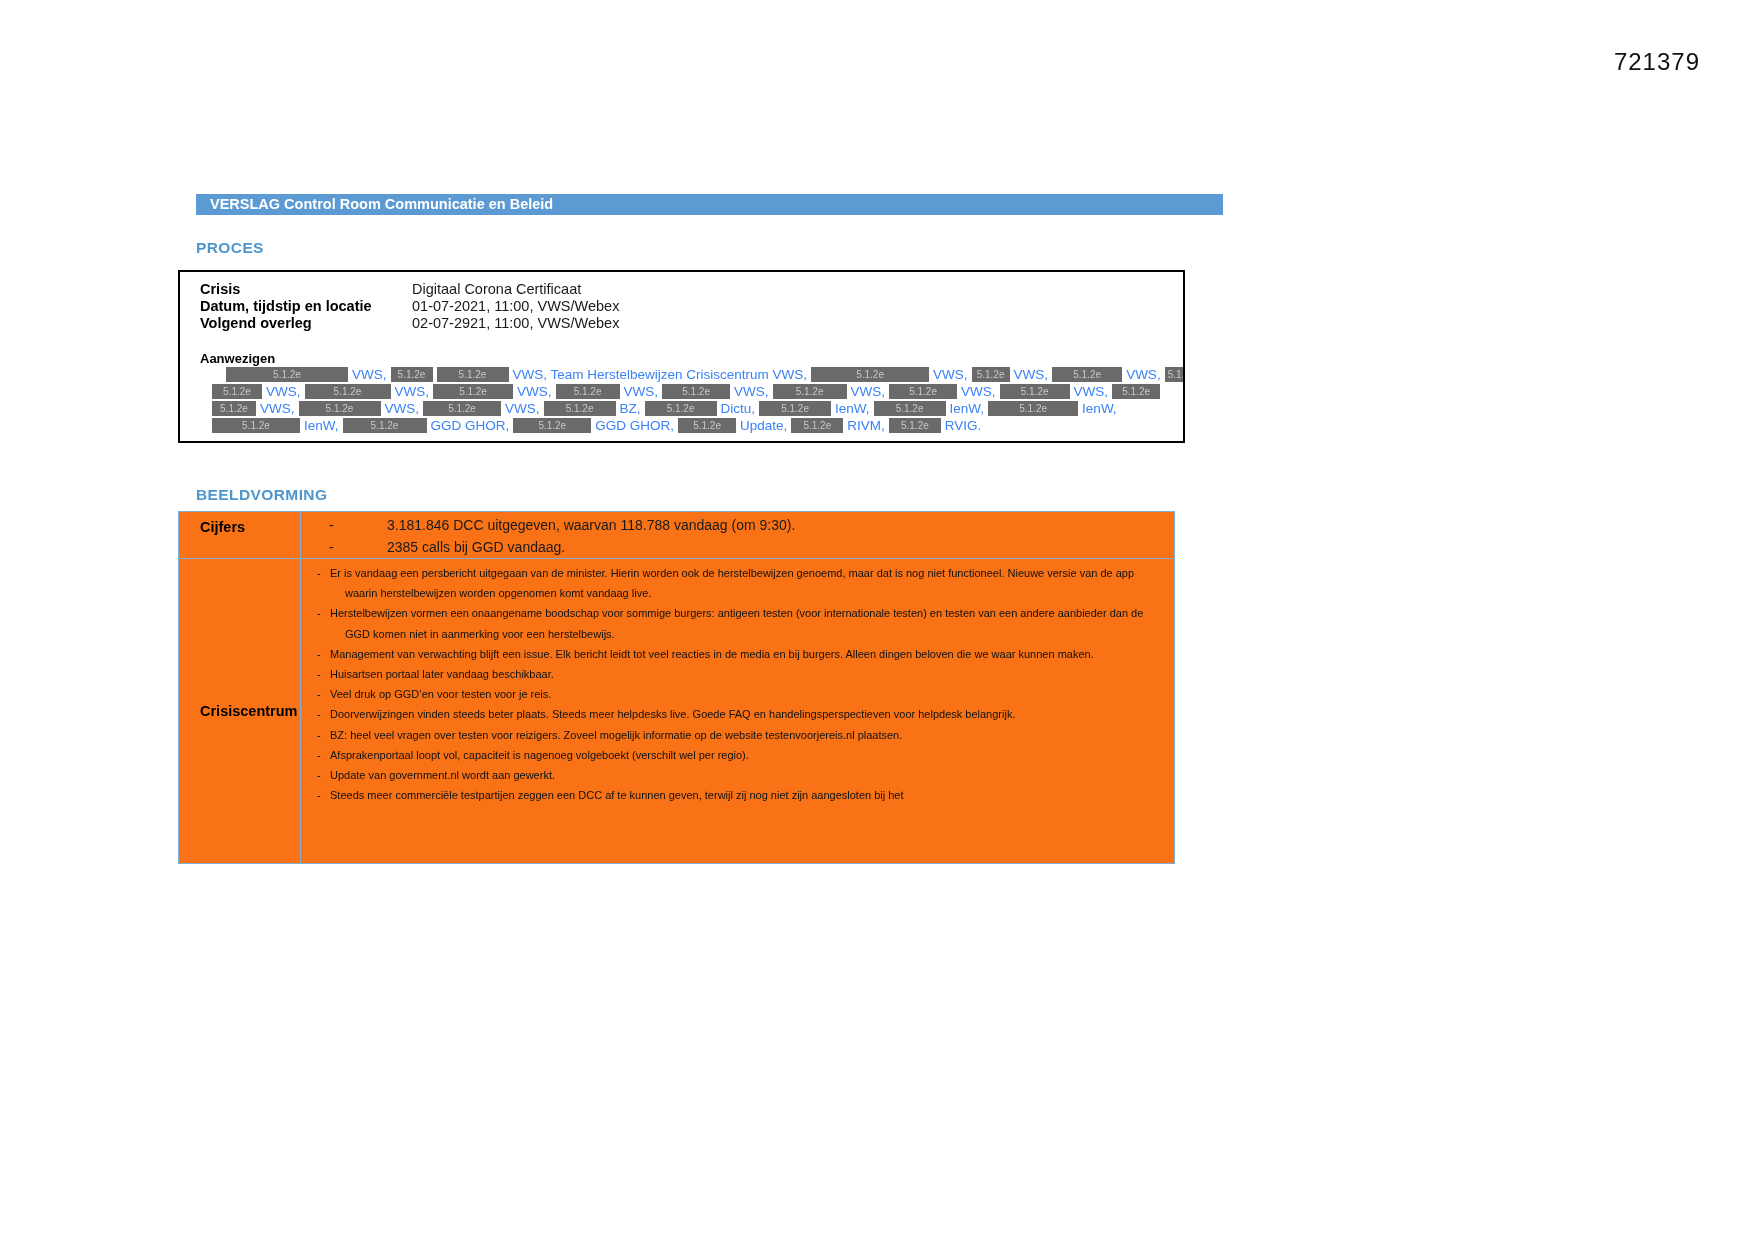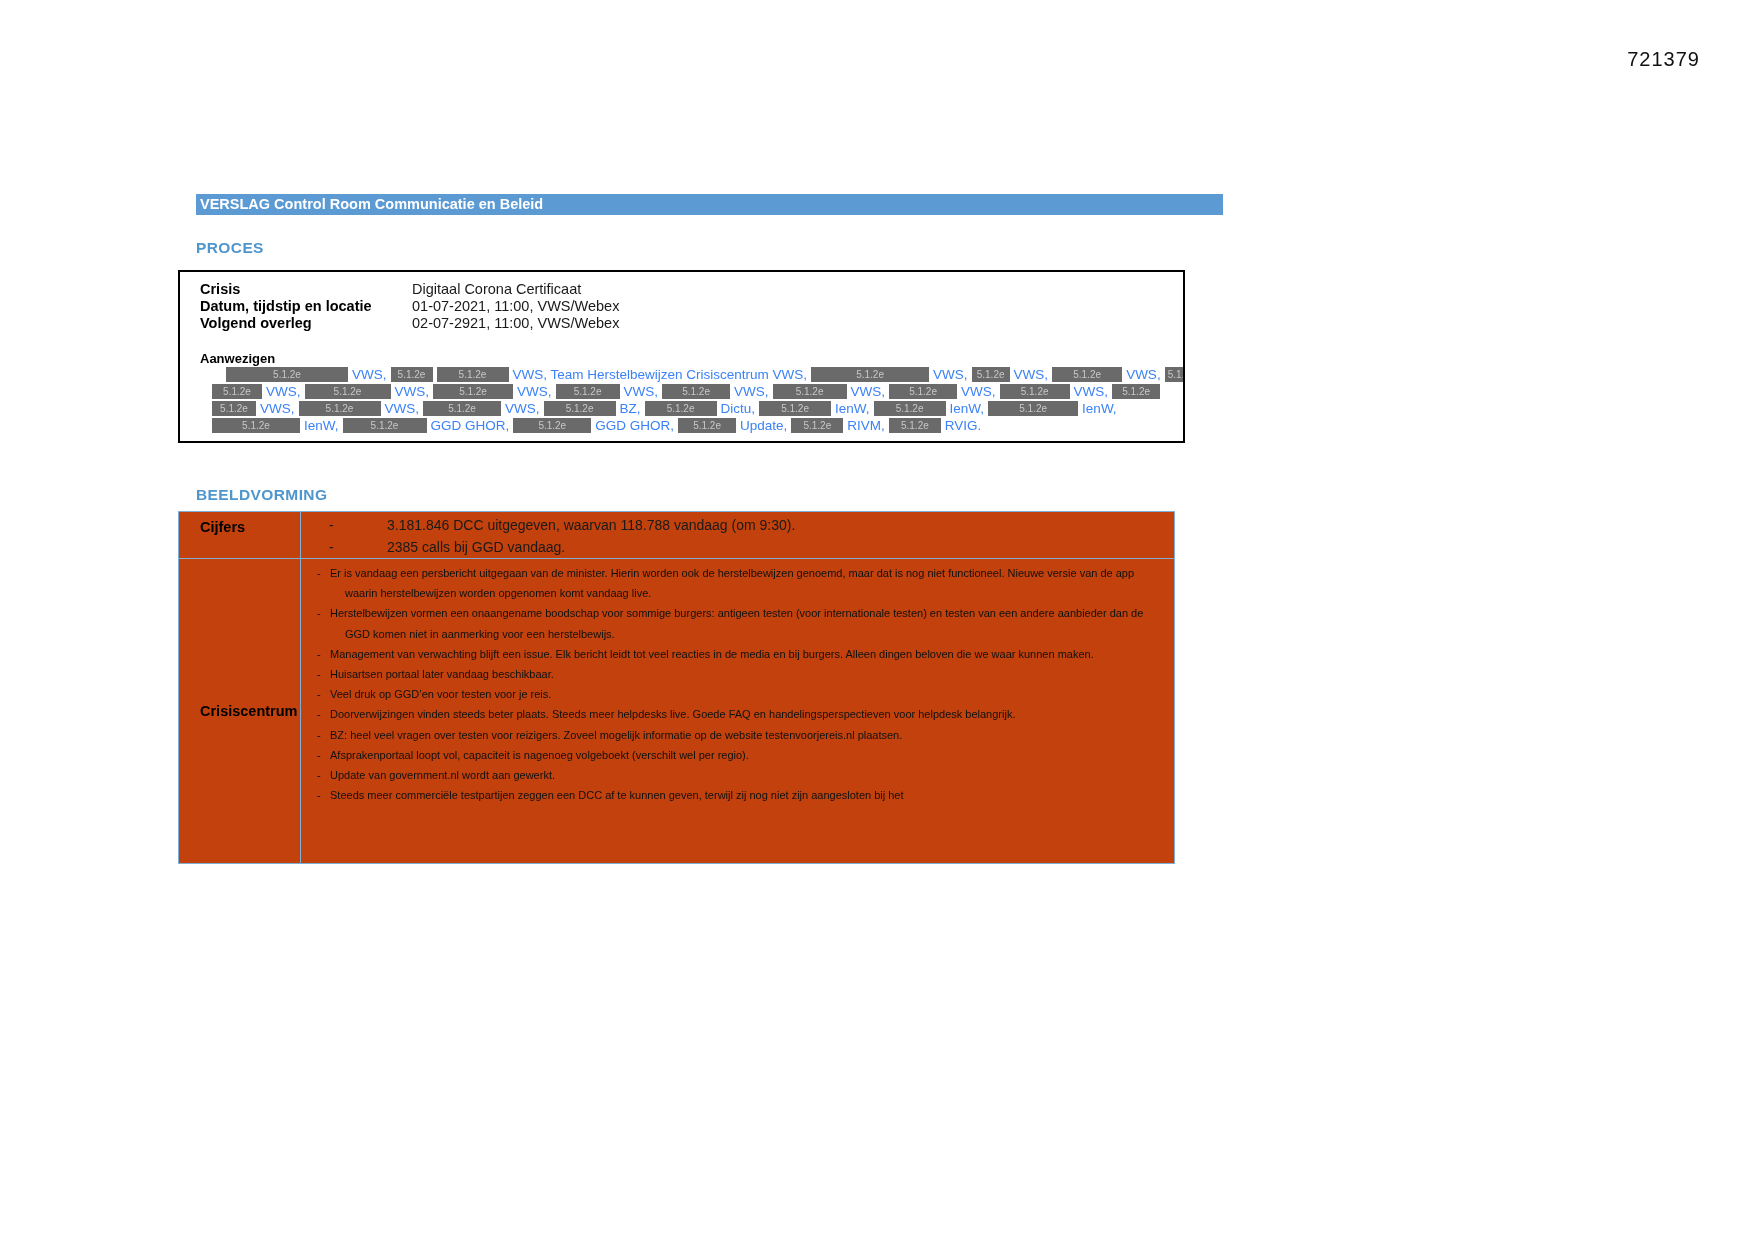--- a/index.html
+++ b/index.html
@@ -6,27 +6,27 @@
   .page{
     position:relative;
     width:1754px;height:1241px;
     background:#fff;
     font-family:"Liberation Sans","DejaVu Sans",sans-serif;
     color:var(--text_color,#1a1a1a);
     overflow:hidden;
   }
   .doc-number{
     position:absolute;top:48px;right:54px;
-    font-size:20px;color:#111;letter-spacing:1px;
+    font-size:24px;color:#111;letter-spacing:1px;
   }
   .title-bar{
     position:absolute;left:196px;top:194px;width:1027px;height:21px;
     background:var(--accent_blue,#5b9ad2);
     color:#ffffff;font-weight:bold;font-size:14.5px;line-height:21px;
-    padding-left:4px;box-sizing:border-box;white-space:nowrap;
+    padding-left:14px;box-sizing:border-box;white-space:nowrap;
   }
   .section-heading{
     position:absolute;left:196px;
     color:var(--heading_blue,#4e96cc);
     font-weight:bold;font-size:15.5px;letter-spacing:.4px;
   }
   .h-proces{top:239px;}
   .h-beeld{top:486px;}
 
   
@@ -57,21 +57,21 @@
   .att-row .att-text{
     display:inline-block;font-size:13.5px;line-height:15px;color:#3b82f6;
     margin-right:4px;flex:0 0 auto;
   }
 
   
   .tbl2{
     position:absolute;left:178px;top:511px;width:997px;height:353px;
     border:1px solid var(--table2_border,#7fafd6);box-sizing:border-box;
     display:grid;grid-template-columns:122px 1fr;grid-template-rows:47px 1fr;
-    background:#c2410c;
+    background:#f97316;
   }
   .t2-cell{box-sizing:border-box;overflow:hidden;}
   .t2-c1{border-right:1px solid var(--table2_border,#7fafd6);}
   .t2-r1{border-bottom:1px solid var(--table2_border,#7fafd6);}
   .row-label{font-weight:bold;font-size:14.5px;color:#000;}
   .cijfers-cell{padding:6px 0 0 21px;}
   .cijfers-bullets{padding:2px 6px 0 8px;font-size:14px;}
   .cij-bullet{padding-left:78px;line-height:22px;white-space:nowrap;}
   .cij-dash{display:inline-block;width:58px;margin-left:-58px;}
   .communicatie-cell{display:flex;align-items:center;padding-left:21px;}

